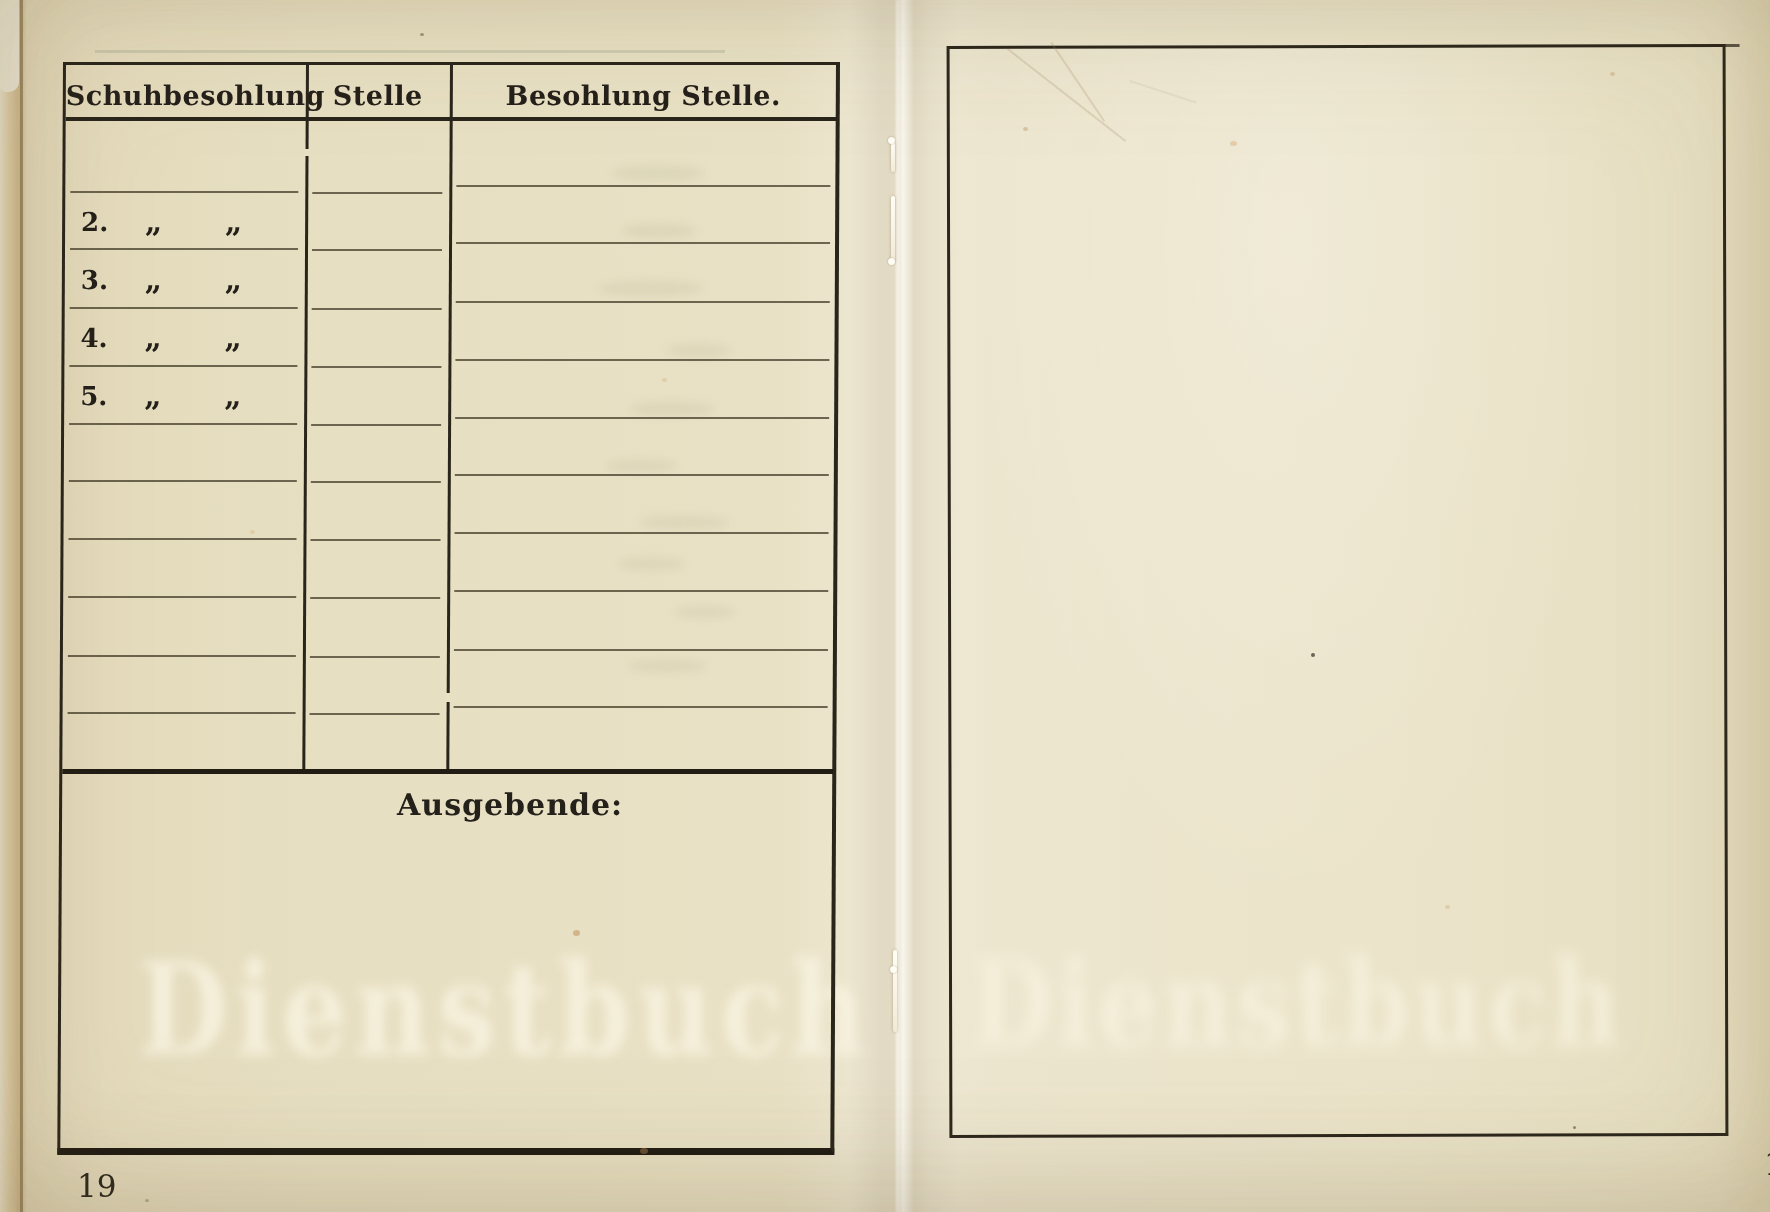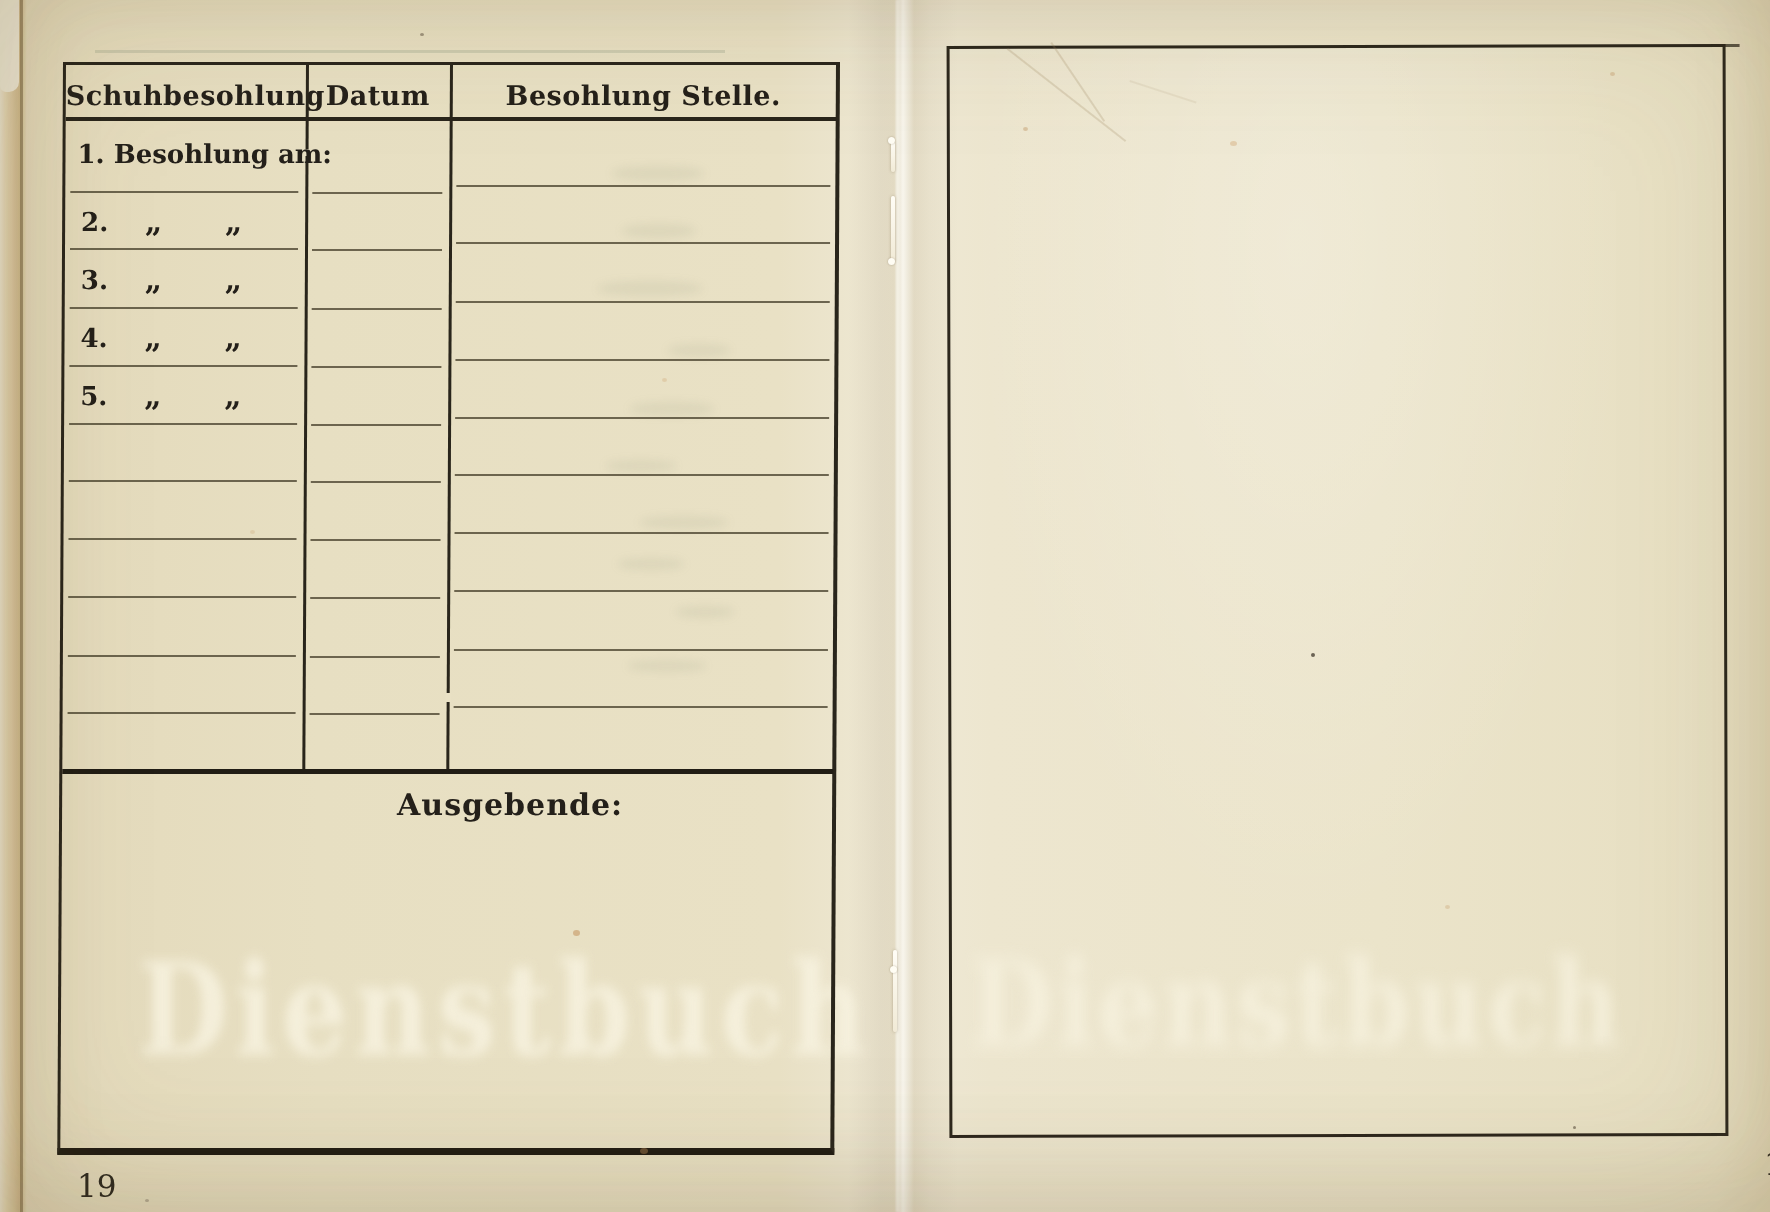--- a/index.html
+++ b/index.html
@@ -96,21 +96,21 @@
     <div class="abs smudge" style="left:606px;top:460px;width:70px;height:12px;"></div>
     <div class="abs smudge" style="left:640px;top:516px;width:88px;height:13px;"></div>
     <div class="abs smudge" style="left:618px;top:558px;width:66px;height:12px;"></div>
     <div class="abs smudge" style="left:676px;top:606px;width:58px;height:12px;"></div>
     <div class="abs smudge" style="left:628px;top:660px;width:78px;height:12px;"></div>
   </div>
 
   <div class="abs left-box">
 
     <div class="abs hcell" style="left:0;width:240px;">Schuhbesohlung</div>
-    <div class="abs hcell" style="left:240px;width:144px;">Datum</div>
+    <div class="abs hcell" style="left:240px;width:144px;">Stelle</div>
     <div class="abs hcell" style="left:384px;width:387px;">Besohlung Stelle.</div>
 
     <div class="abs hdr-bottom"></div>
     <div class="abs vdiv" style="left:240px;"></div>
     <div class="abs vdiv" style="left:384px;"></div>
     <div class="abs vpatch" style="left:239px;top:84px;height:7px;"></div>
     <div class="abs vpatch" style="left:383px;top:628px;height:9px;"></div>
     <div class="abs tbl-bottom"></div>
 
     <div class="abs rline" style="left:0;top:126px;">
@@ -157,21 +157,20 @@
         <span class="s1"></span>
         <span class="s2"></span>
         <span class="s3"></span>
       </div>
     <div class="abs rline" style="left:0;top:647px;">
         <span class="s1"></span>
         <span class="s2"></span>
         <span class="s3"></span>
       </div>
 
-    <div class="abs rowlab" style="left:12px;top:72px;">1. Besohlung am:</div>
 
     <div class="abs rowlab" style="left:0;top:140px;width:240px;">
       <span class="abs num">2.</span>
       <span class="abs d1 ditto">„</span>
       <span class="abs d2 ditto">„</span>
     </div>
     <div class="abs rowlab" style="left:0;top:198px;width:240px;">
       <span class="abs num">3.</span>
       <span class="abs d1 ditto">„</span>
       <span class="abs d2 ditto">„</span>

